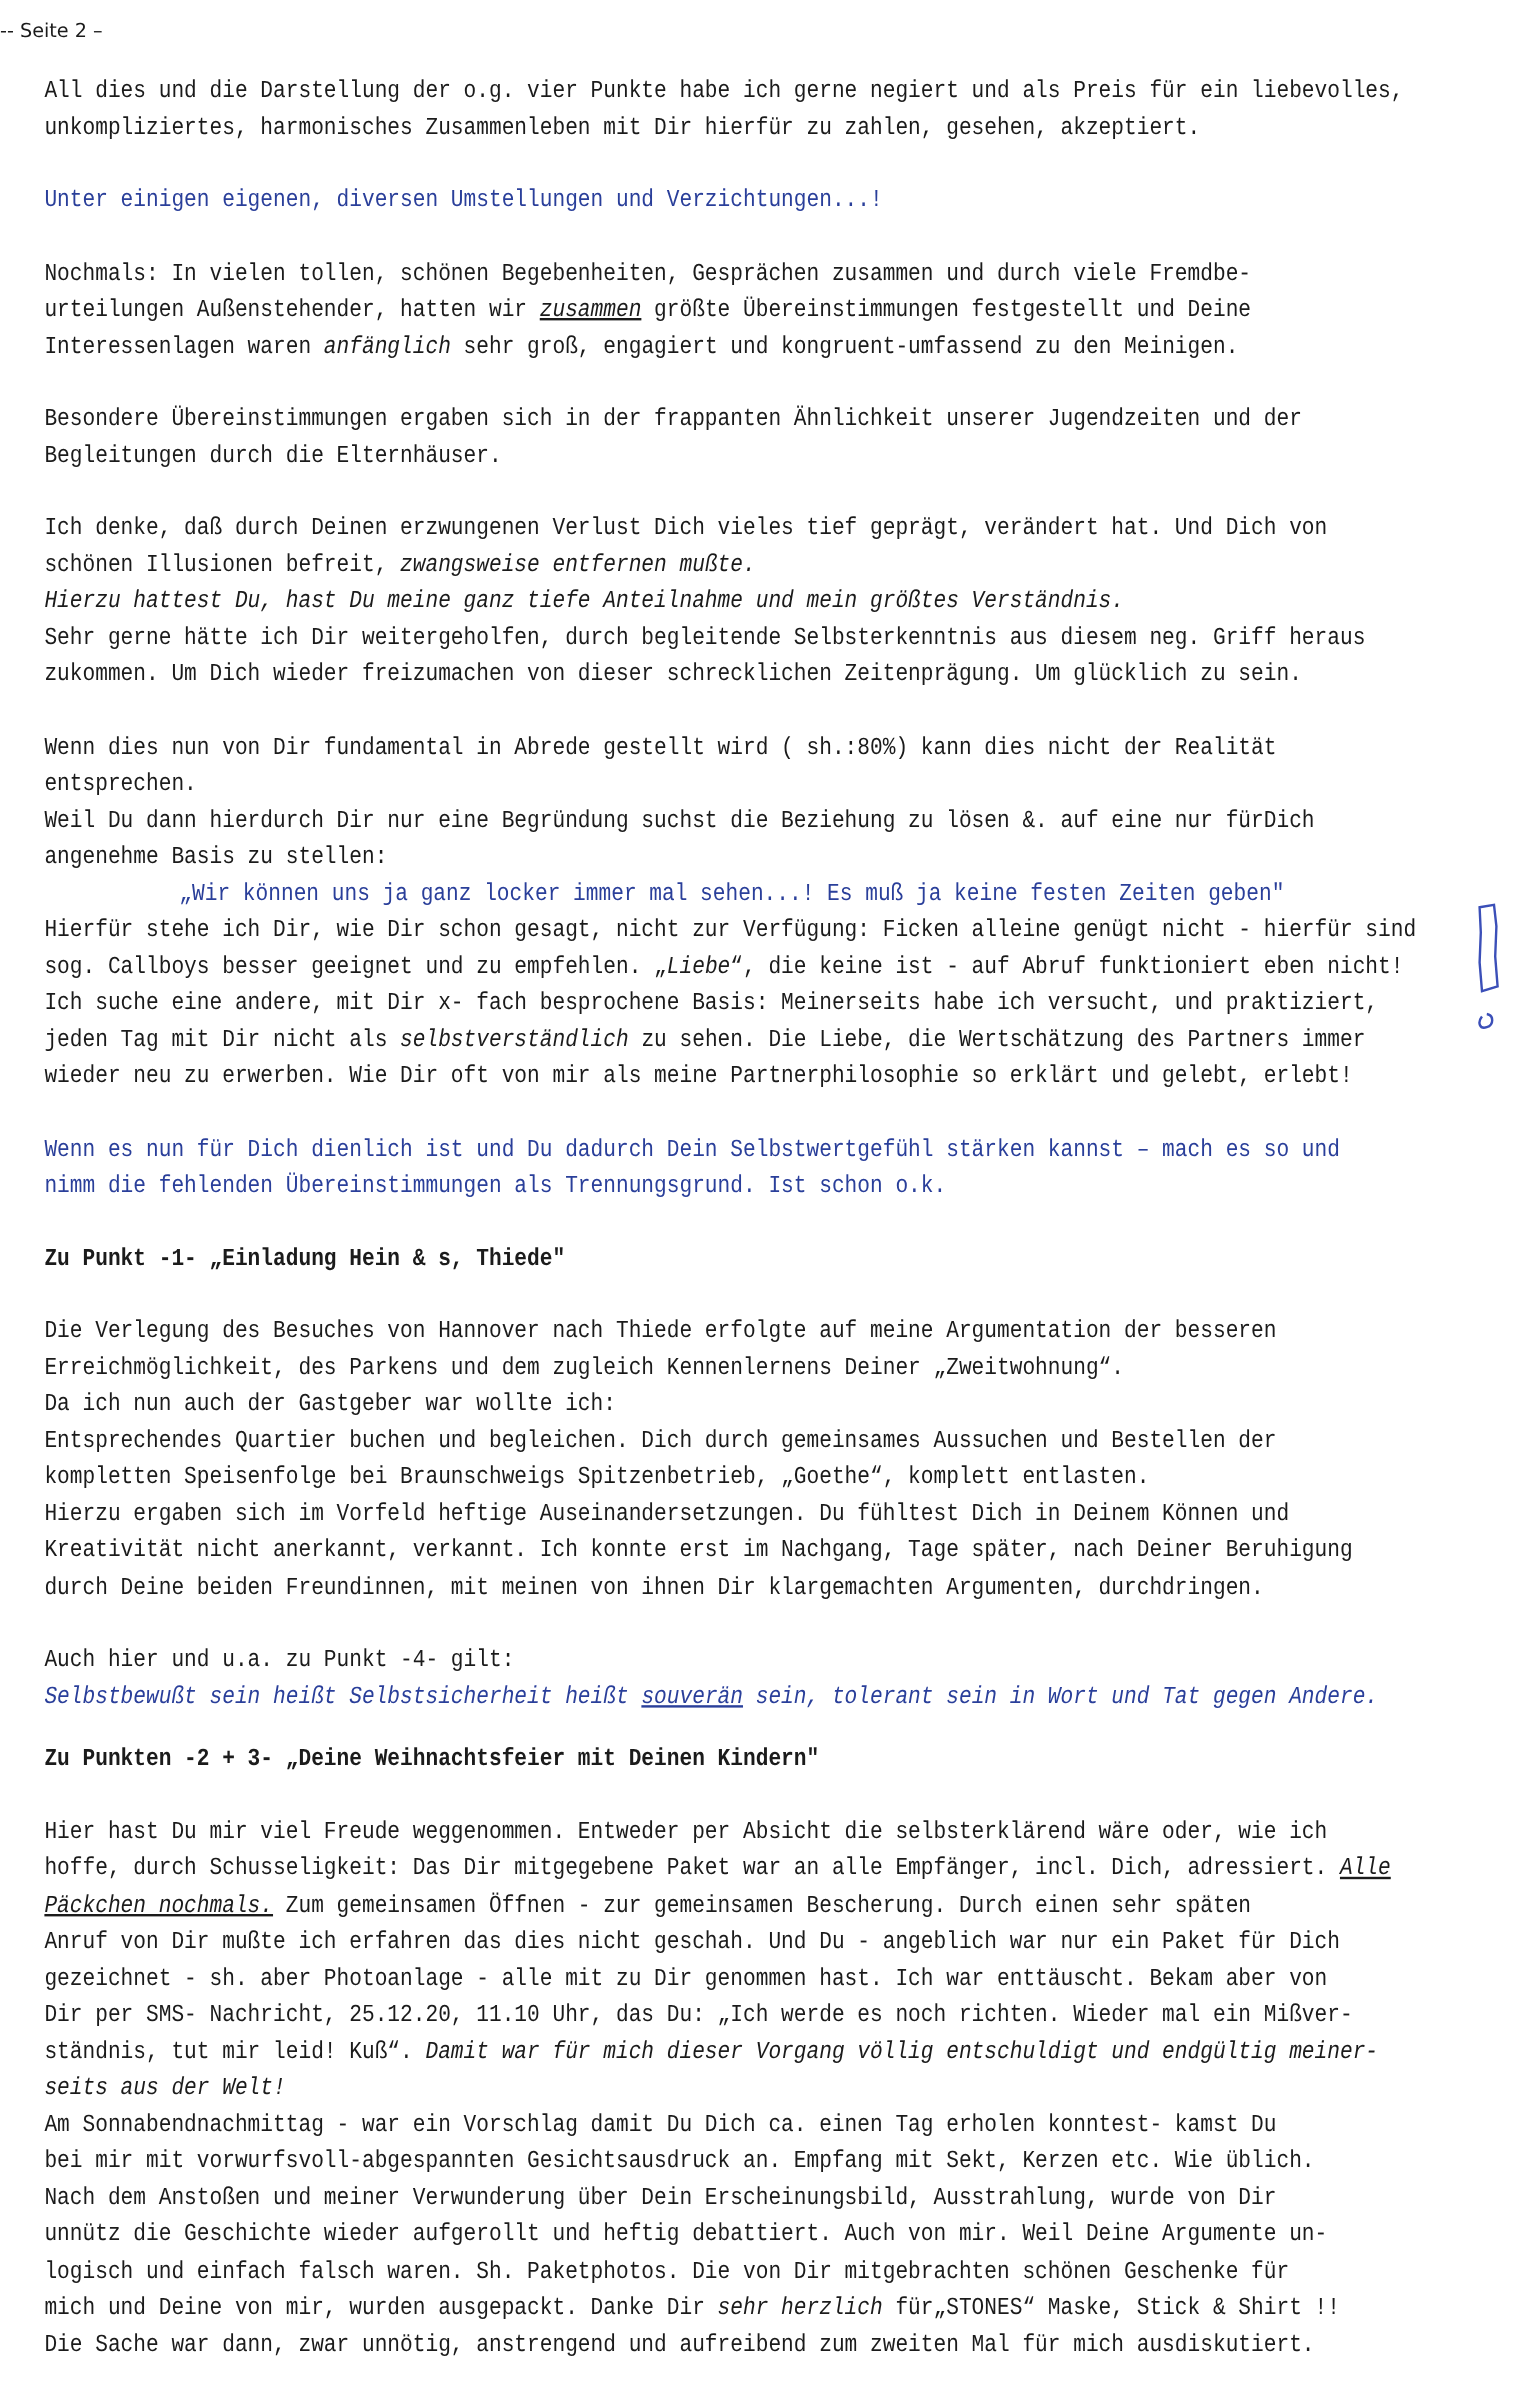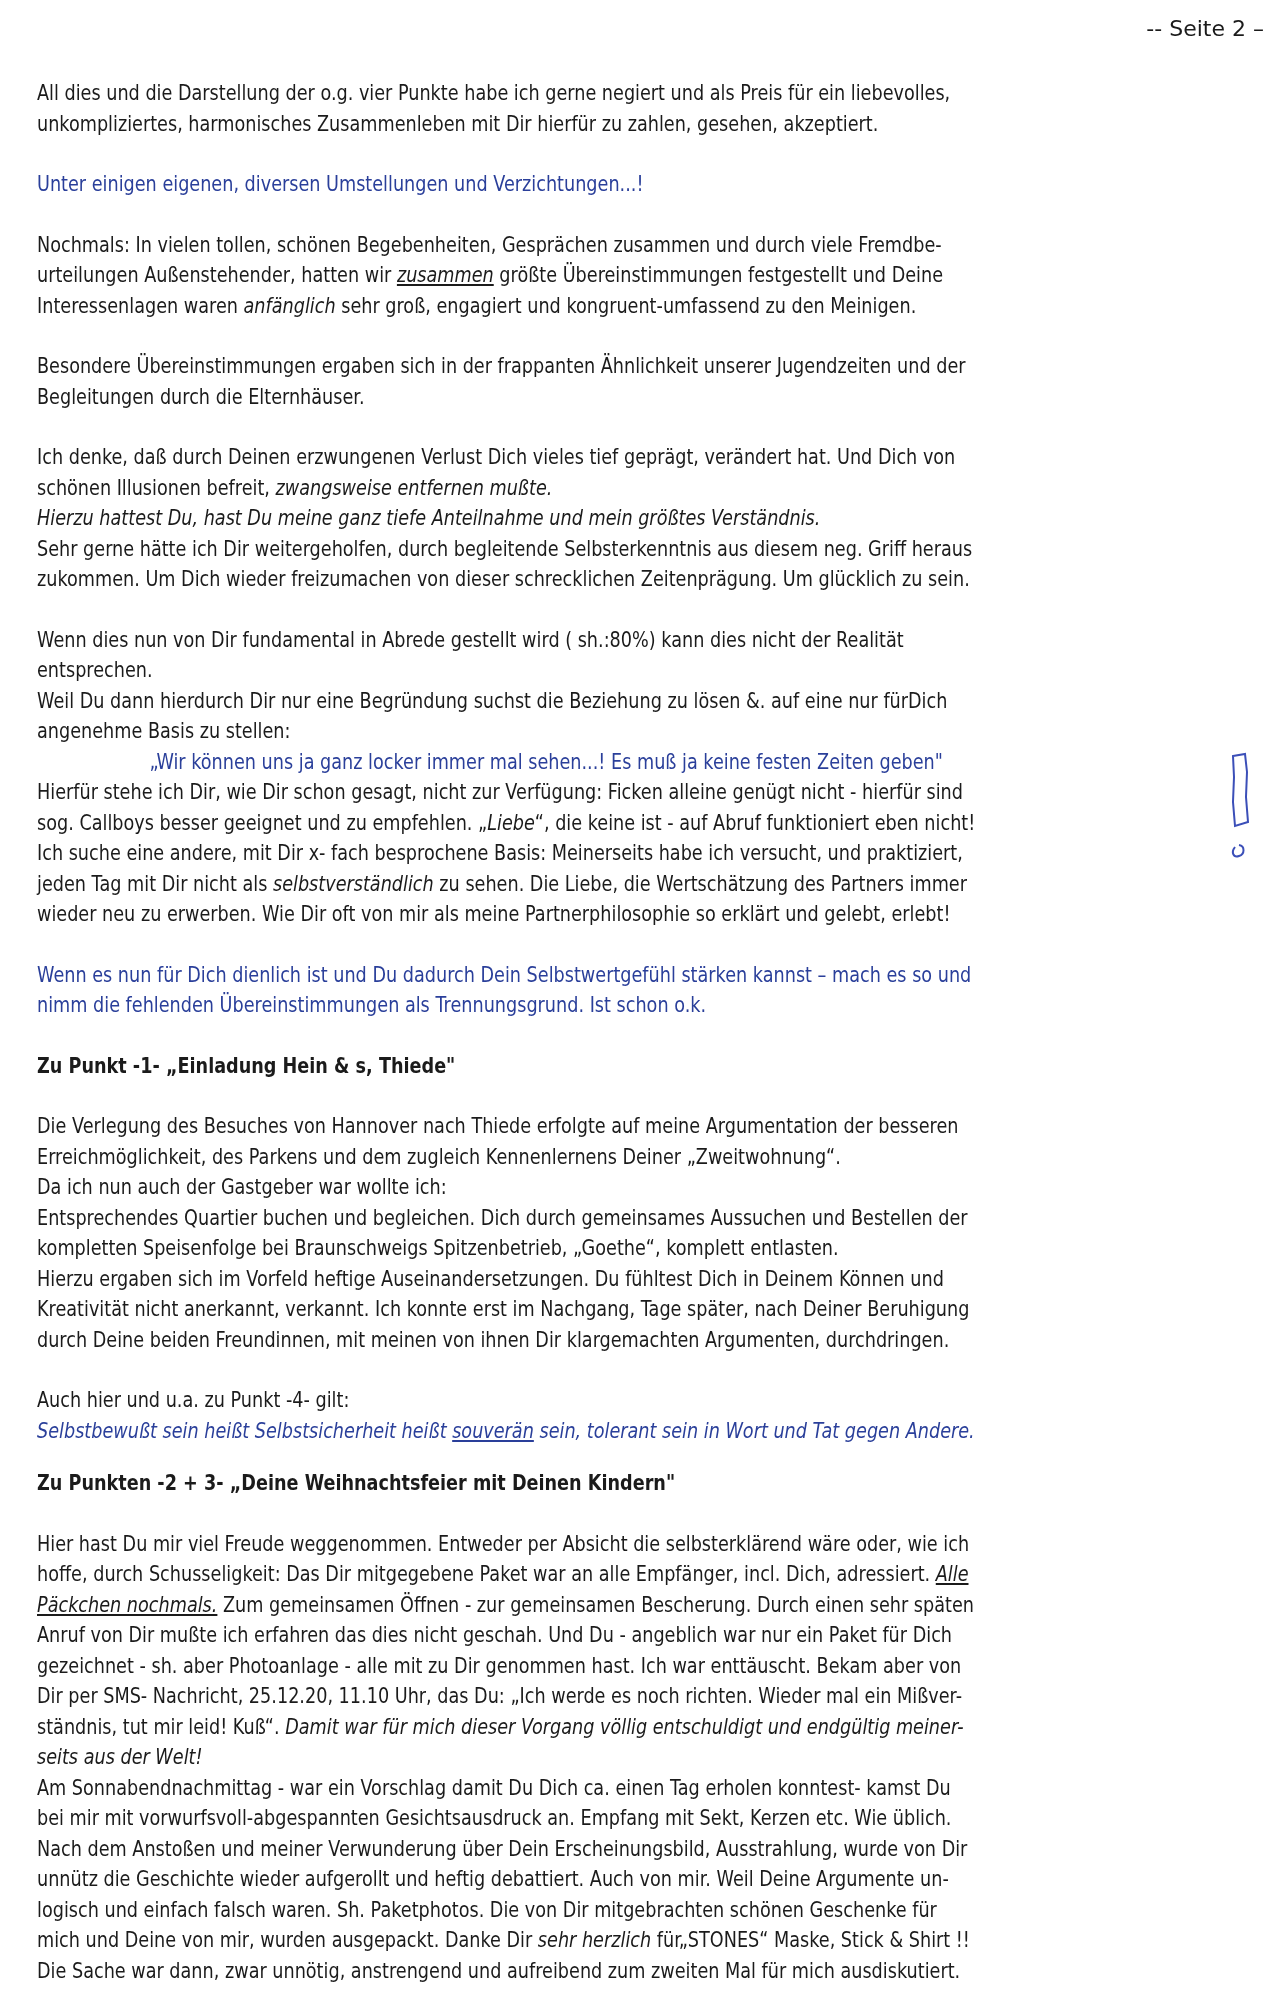--- a/index.html
+++ b/index.html
@@ -1,20 +1,20 @@
 <!DOCTYPE html>
 <html><head>
 <meta charset="utf-8">
 <style>
   html, body { margin: 0; padding: 0; background: #ffffff; }
   body { width: 1264px; height: 2000px; position: relative; overflow: hidden;
          font-family: "DejaVu Sans", sans-serif; color: #1b1b1b; }
-  .page-header { position: absolute; top: 16px; left: 0; width: 1264px; text-align: right;
-                 font-size: 22px; letter-spacing: 0px; }
-  .content { position: absolute; left: 37px; top: 78px; width: 1180px; }
+  .page-header { position: absolute; top: 16px; left: 0; width: 1264px; text-align: left;
+                 font-size: 16px; letter-spacing: 0px; }
+  .content { position: absolute; left: 37px; top: 62px; width: 1180px; font-family: Liberation Mono, monospace; }
   .line { font-size: 20.4px; line-height: 30.5px; white-space: nowrap;
           transform: scaleX(0.865); transform-origin: left center; display: block; }
   .blue { color: #2a3f9a; }
   .bold { font-weight: bold; }
   .it { font-style: italic; }
   .ul { text-decoration: underline; }
   .gap { height: 30px; }
   .gap-s { height: 22px; }
   .indent { padding-left: 130px; }
   .margin-mark { position: absolute; left: 1225px; top: 752px; }

